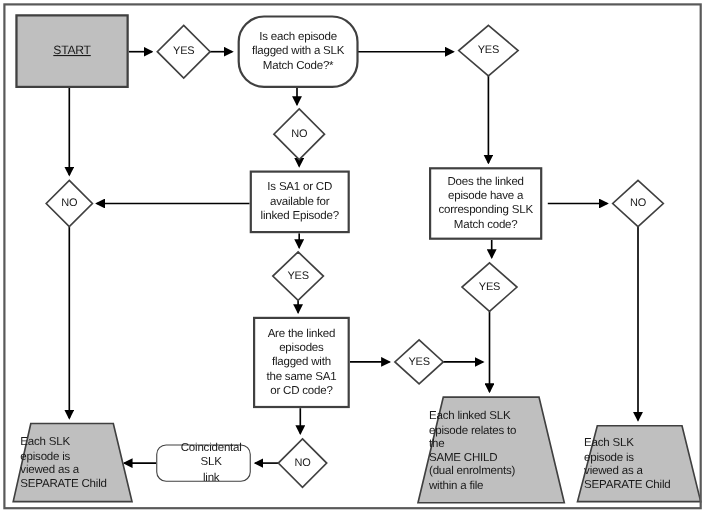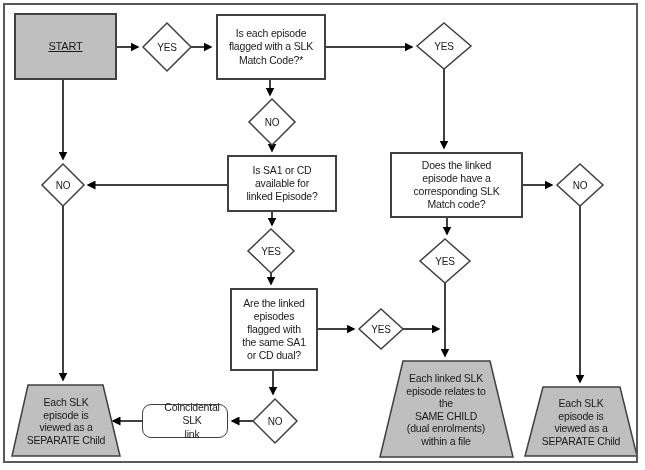--- a/index.html
+++ b/index.html
@@ -20,21 +20,21 @@
   }
   .node.gray{background:#bfbfbf;}
   .node.rounded{border-radius:9px;border-width:1.5px;}
   .start-title{text-decoration:underline;font-size:11px;}
   .dlabel{
     position:absolute;transform:translate(-50%,-50%);
     font-size:10px;letter-spacing:-0.2px;
   }
   .tlabel{
     position:absolute;transform:translate(-50%,-50%);
-    font-size:10.5px;line-height:1.2;letter-spacing:-0.2px;text-align:center;
+    font-size:10.5px;line-height:1.2;letter-spacing:-0.2px;
     white-space:pre-line;
   }
 </style>
 </head>
 <body>
 
 <div id="canvas">
 
   <svg class="layer">
     <defs>
@@ -82,45 +82,45 @@
       <polygon points="28,385 103,385 120,456 12,456"></polygon>
       <polygon points="403,361 490,361 513,457 380,457"></polygon>
       <polygon points="543,387 620,387 637,456 525,456"></polygon>
     </g>
   </svg>
 
   <div class="node gray" style="left:14px;top:13px;width:103px;height:67px;">
     <span class="start-title">START</span>
   </div>
 
-  <div class="node" style="left:216px;top:14px;width:110px;height:66px;">
+  <div class="node" style="left:216px;top:14px;width:110px;height:66px;border-radius:24px;">
     <span>Is each episode
 flagged with a SLK
 Match Code?*</span>
   </div>
 
-  <div class="node" style="left:227px;top:155px;width:110px;height:57px;">
+  <div class="node" style="left:227px;top:155px;width:91px;height:57px;">
     <span>Is SA1 or CD
 available for
 linked Episode?</span>
   </div>
 
-  <div class="node" style="left:390px;top:152px;width:133px;height:66px;">
+  <div class="node" style="left:390px;top:152px;width:103px;height:66px;">
     <span>Does the linked
 episode have a
 corresponding SLK
 Match code?</span>
   </div>
 
   <div class="node" style="left:230px;top:288px;width:88px;height:83px;">
     <span>Are the linked
 episodes
 flagged with
 the same SA1
-or CD dual?</span>
+or CD code?</span>
   </div>
 
   <div class="node rounded" style="left:142px;top:404px;width:86px;height:34px;padding-left:16px;">
     <span>Coincidental SLK
 link</span>
   </div>
 
   <div class="dlabel" style="left:167px;top:47px;">YES</div>
   <div class="dlabel" style="left:444px;top:46px;">YES</div>
   <div class="dlabel" style="left:272px;top:122px;">NO</div>

